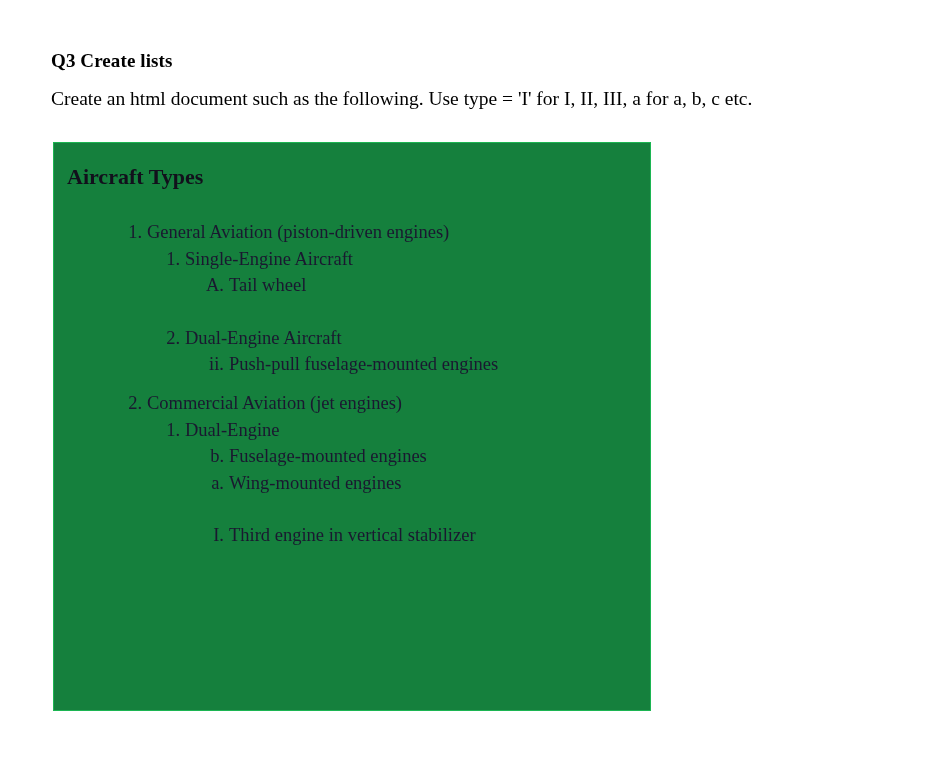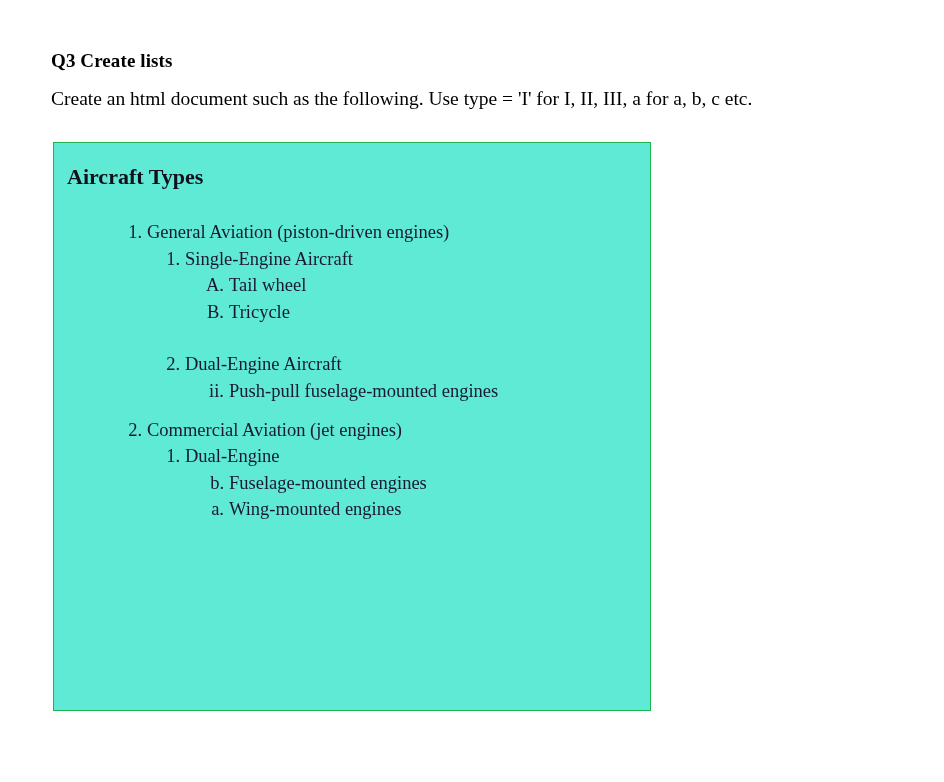--- a/index.html
+++ b/index.html
@@ -47,21 +47,21 @@
   }
 
   
   .example-box {
     position: absolute;
     left: 53px;
     top: 142px;
     width: 598px;
     height: 569px;
     border: 1.5px solid #1cb552;
-    background: #5eead4;
+    background: #15803d;
     box-sizing: border-box;
     overflow: hidden;
   }
 
   .box-heading {
     margin: 0;
     position: absolute;
     left: 13px;
     top: 21px;
     font-size: 22px;
@@ -159,25 +159,20 @@
             <li>
               <div class="row">
                 <span class="marker">1.</span><span>Single-Engine Aircraft</span>
               </div>
               <ol class="lvl3">
                 <li>
                   <div class="row">
                     <span class="marker-wide">A.</span><span>Tail wheel</span>
                   </div>
                 </li>
-                <li>
-                  <div class="row">
-                    <span class="marker-wide">B.</span><span>Tricycle</span>
-                  </div>
-                </li>
               </ol>
             </li>
             <li>
               <div class="row">
                 <span class="marker">2.</span><span>Dual-Engine Aircraft</span>
               </div>
               <ol class="lvl3">
                 <li>
                   <div class="row">
                     <span class="marker-wide">ii.</span><span>Push-pull fuselage-mounted engines</span>
@@ -205,20 +200,25 @@
                 </li>
                 <li>
                   <div class="row">
                     <span class="marker-wide">a.</span><span>Wing-mounted engines</span>
                   </div>
                 </li>
               </ol>
             </li>
             <li>
               <ol class="lvl3">
+                <li>
+                  <div class="row">
+                    <span class="marker-wide">I.</span><span>Third engine in vertical stabilizer</span>
+                  </div>
+                </li>
               </ol>
             </li>
           </ol>
         </li>
 
       </ol>
     </div>
   </div>
 
 </div>

